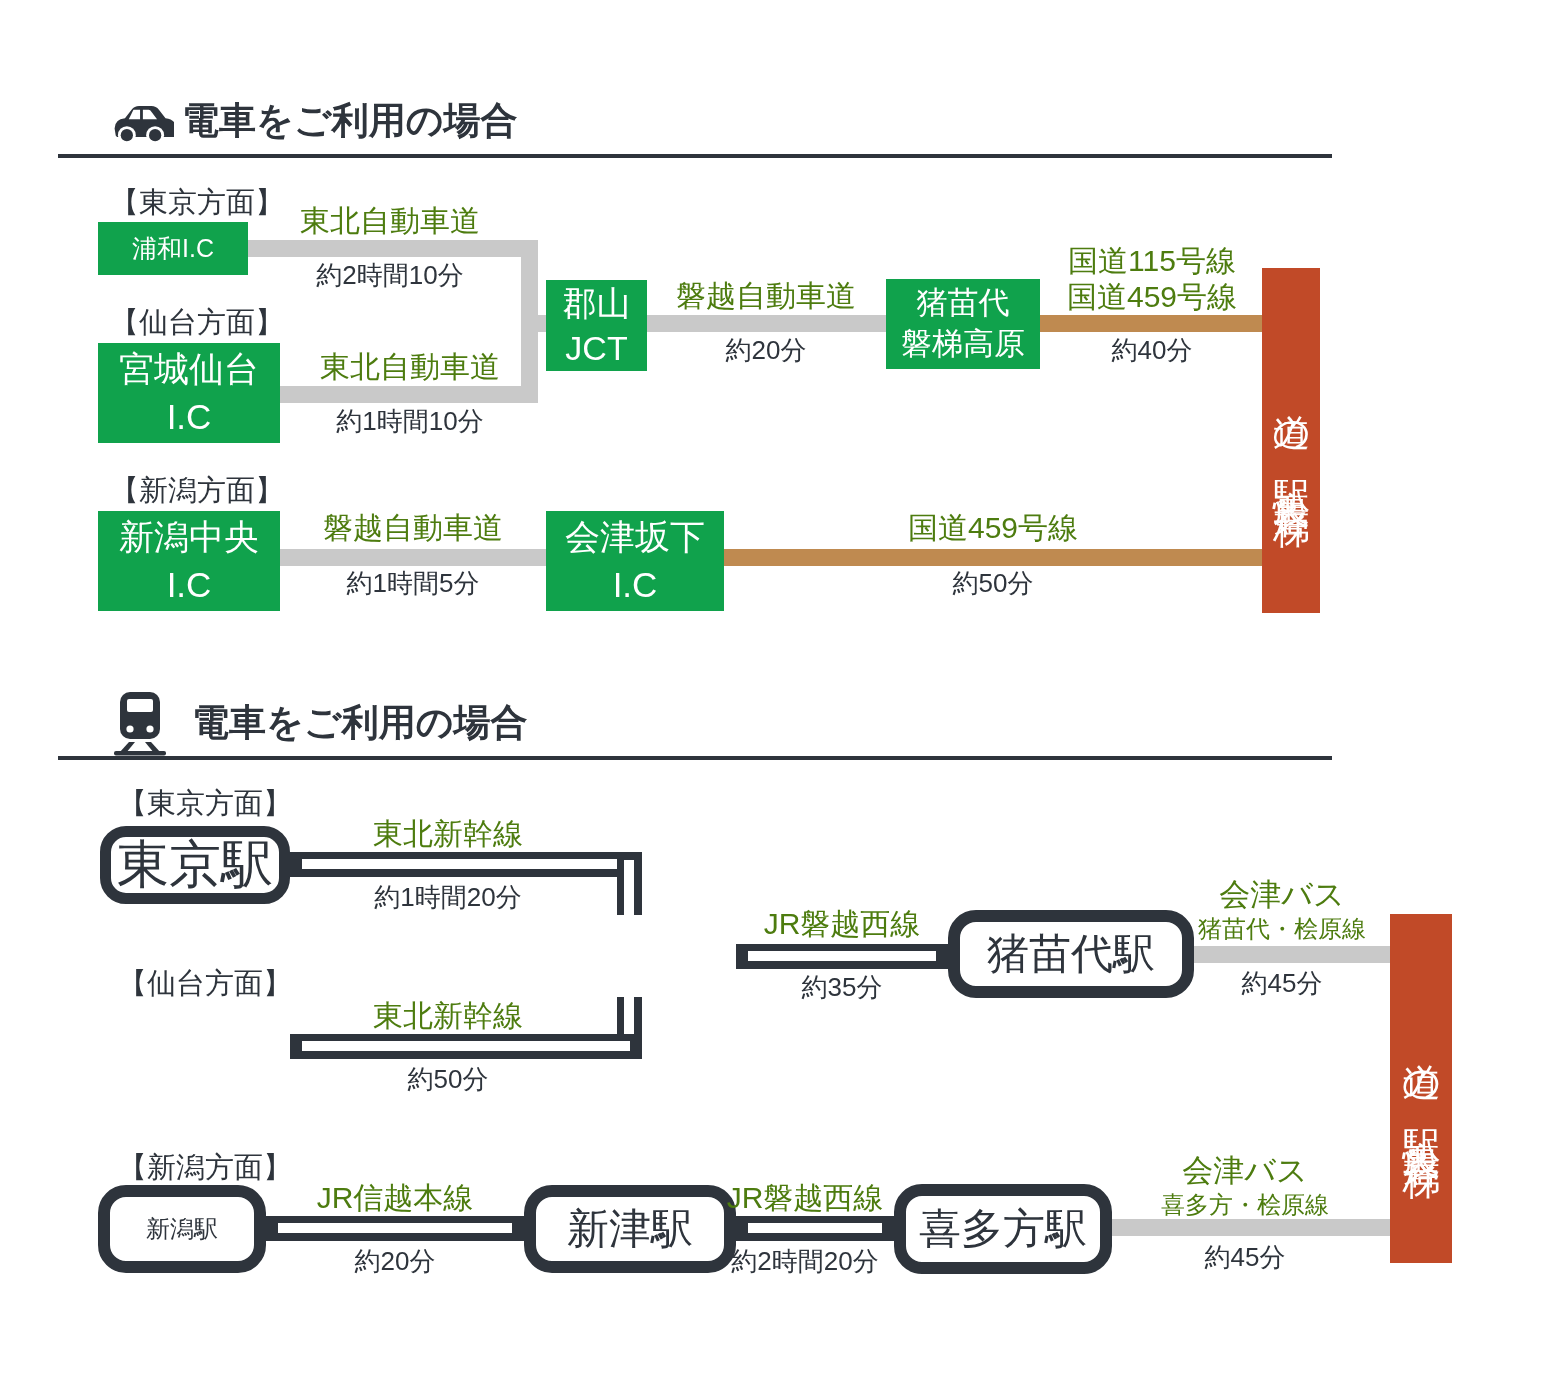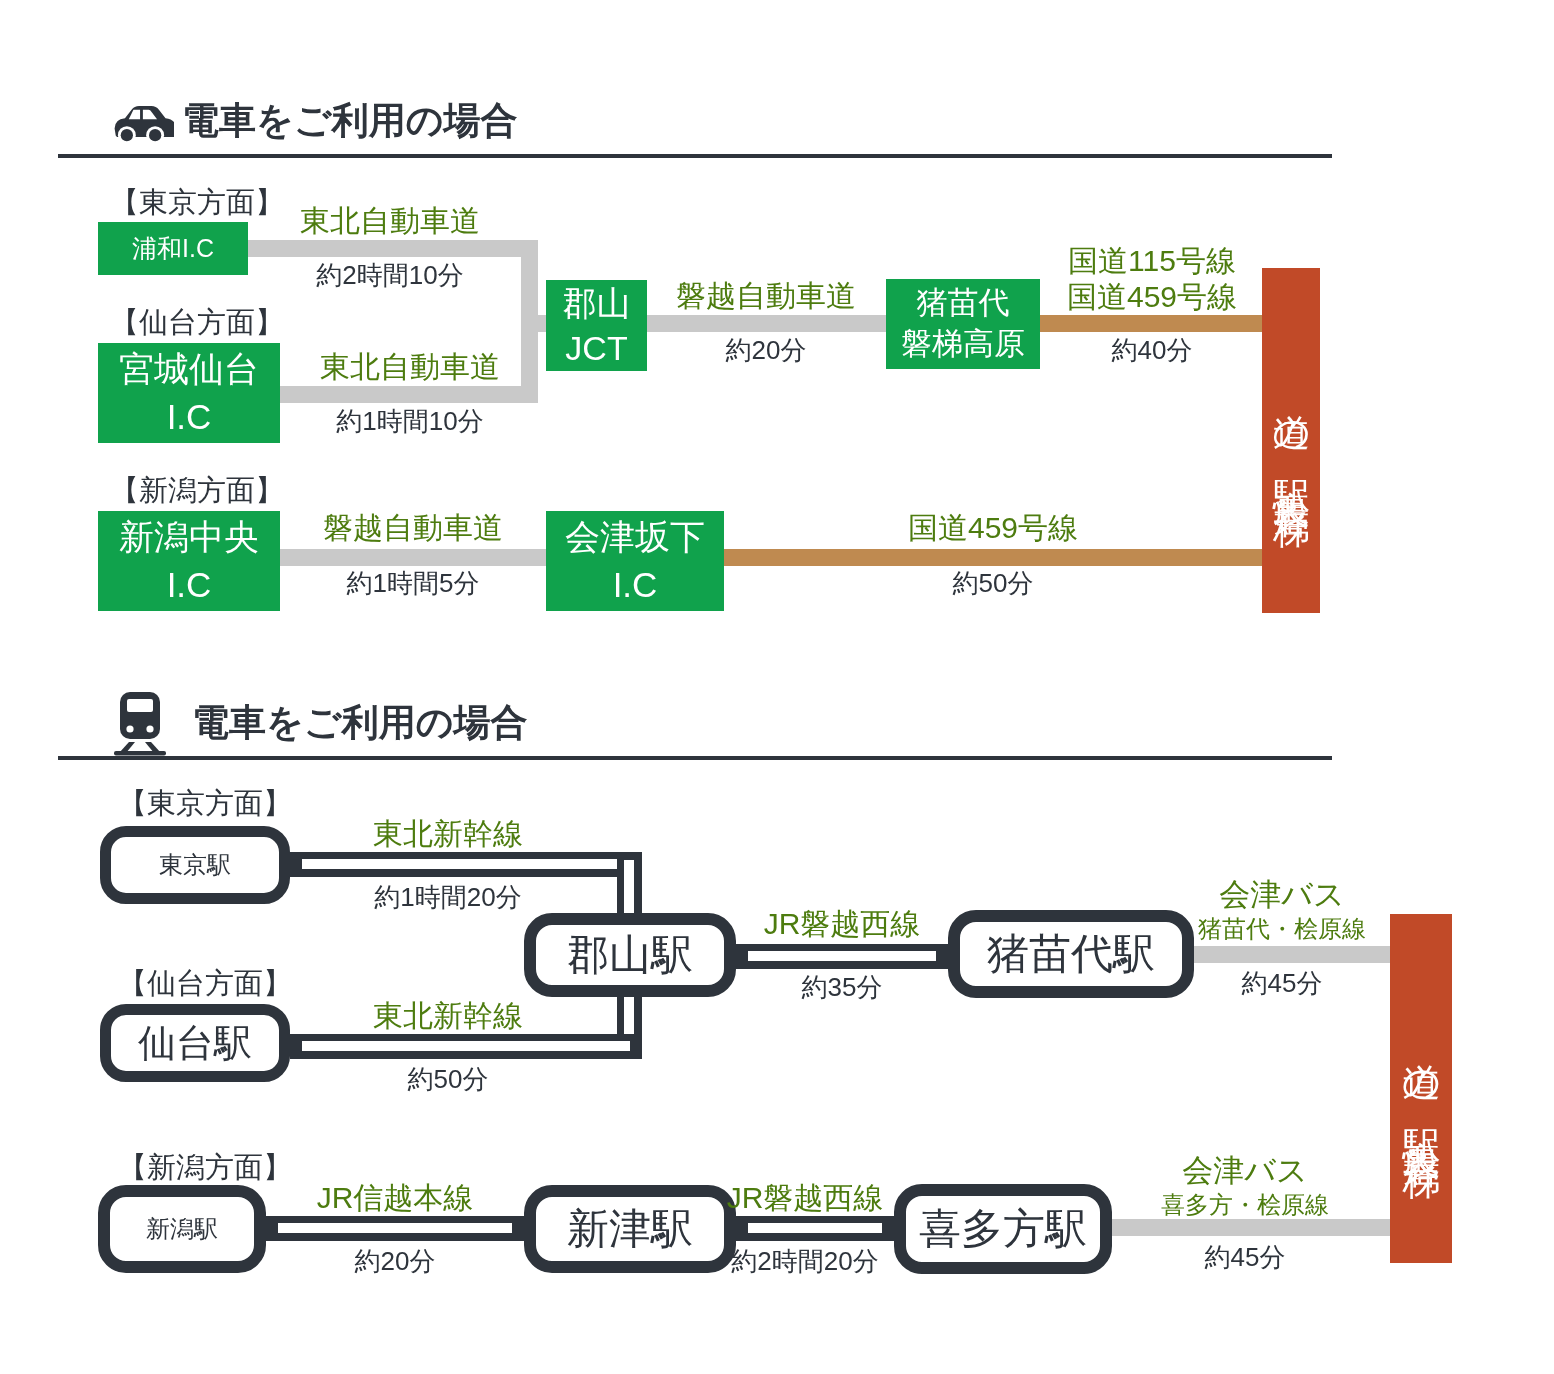--- a/index.html
+++ b/index.html
@@ -107,41 +107,35 @@
     <circle cx="18" cy="39" r="3.6" fill="#ffffff"></circle>
     <circle cx="38" cy="39" r="3.6" fill="#ffffff"></circle>
     <path fill="#2e343c" d="M17 52 l-10 11 h7 l9-11 z"></path>
     <path fill="#2e343c" d="M39 52 l10 11 h-7 l-9-11 z"></path>
     <rect x="2" y="61" width="52" height="4.5" rx="2" fill="#2e343c"></rect>
   </svg>
   <div class="abs heading" style="left:192px;top:698px">電車をご利用の場合</div>
   <div class="rule" style="left:58px;top:756px;width:1274px"></div>
 
   <div class="dir" style="left:118px;top:784px">【東京方面】</div>
-  <div class="sbox" style="left:100px;top:826px;width:190px;height:78px;font-size:24px;border-width:11px;border-radius:26px">
+  <div class="sbox" style="left:100px;top:826px;width:190px;height:78px;font-size:52px;border-width:11px;border-radius:26px">
     <span>東京駅</span>
   </div>
 
   <div class="rail" style="left:290px;top:852px;width:352px;height:25px">
       <div class="stripeH"></div>
     </div>
   <div class="rail" style="left:617px;top:852px;width:25px;height:63px">
       <div class="stripeV" style="top:8px;bottom:0"></div>
     </div>
   <div class="lbl" style="left:318px;top:814px;width:260px">東北新幹線</div>
   <div class="time" style="left:318px;top:880px;width:260px">約1時間20分</div>
 
-  <div class="sbox" style="left:524px;top:913px;width:212px;height:84px;font-size:42px;border-radius:28px">
-    <span>郡山駅</span>
-  </div>
 
   <div class="dir" style="left:118px;top:964px">【仙台方面】</div>
-  <div class="sbox" style="left:100px;top:1004px;width:190px;height:78px;font-size:38px;border-width:11px;border-radius:26px">
-    <span>仙台駅</span>
-  </div>
   <div class="rail" style="left:617px;top:997px;width:25px;height:62px">
       <div class="stripeV" style="top:0;bottom:8px"></div>
     </div>
   <div class="rail" style="left:290px;top:1034px;width:352px;height:25px">
       <div class="stripeH"></div>
     </div>
   <div class="lbl" style="left:318px;top:996px;width:260px">東北新幹線</div>
   <div class="time" style="left:318px;top:1062px;width:260px">約50分</div>
 
   <div class="rail" style="left:736px;top:944px;width:212px;height:25px">

